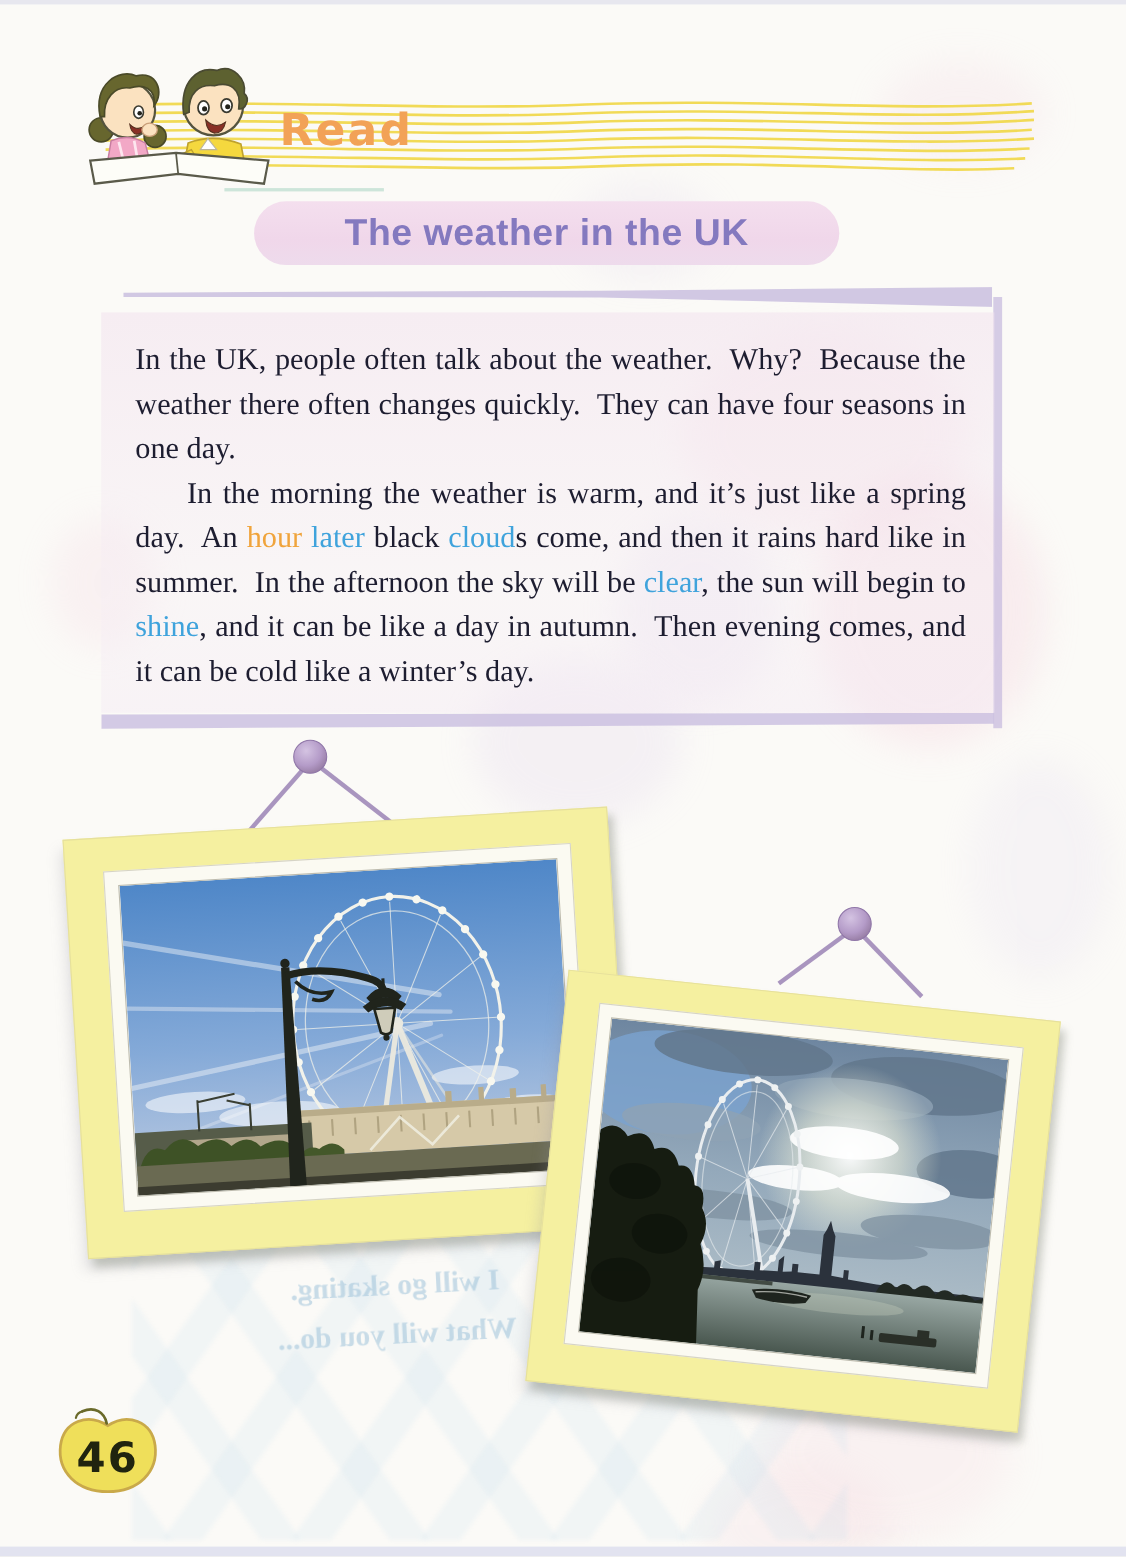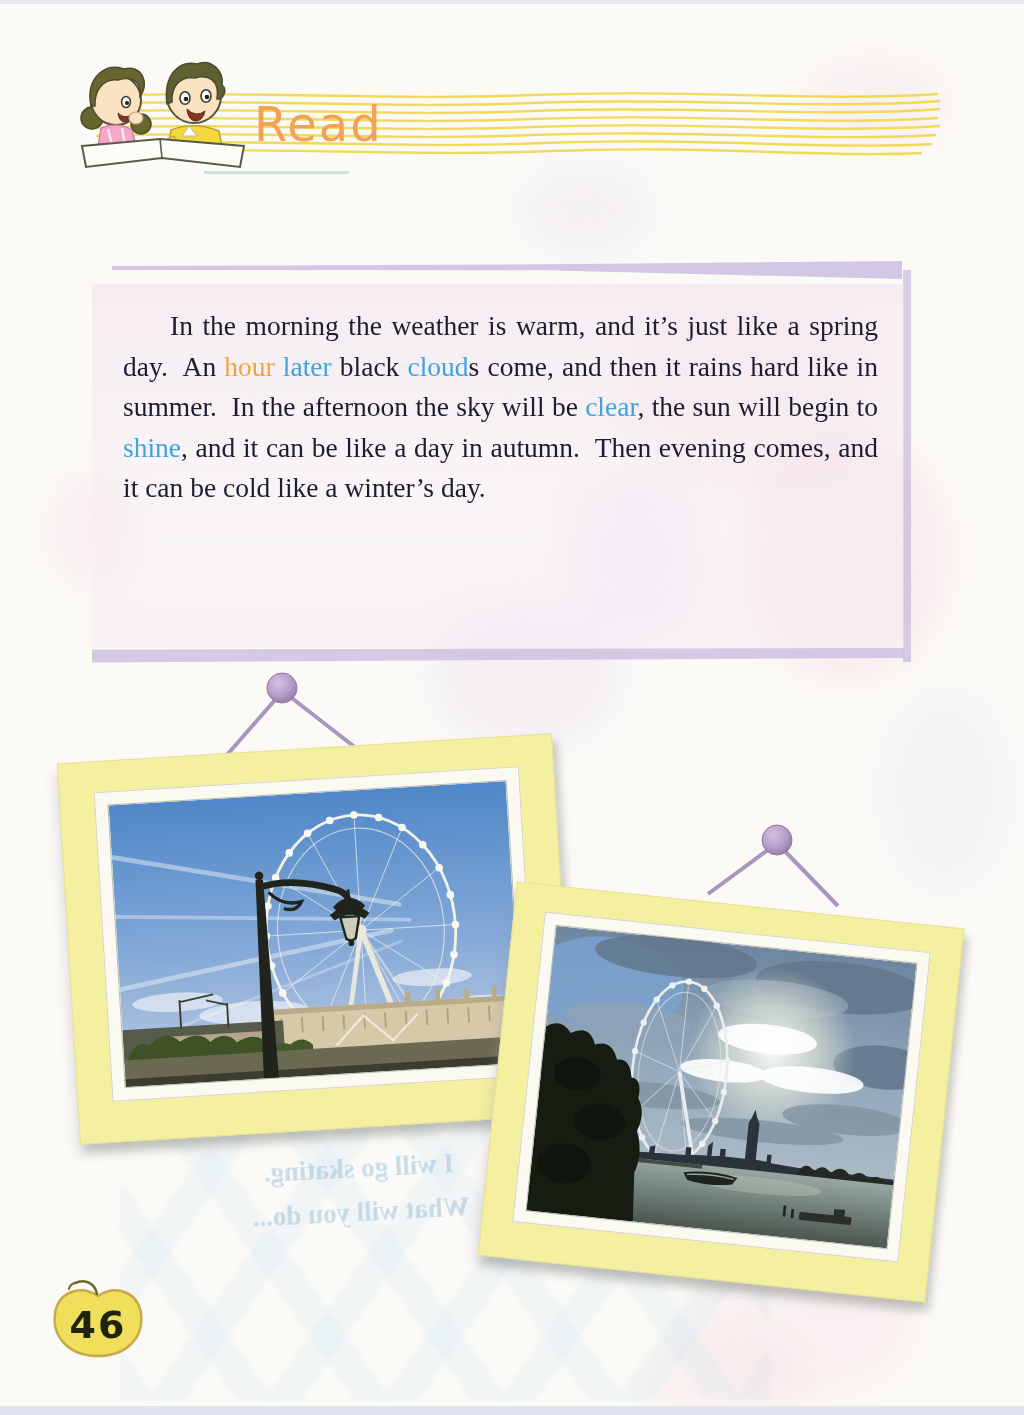--- a/index.html
+++ b/index.html
@@ -28,21 +28,21 @@
     transform:scaleX(-1) rotate(3deg);
     font-family:"Liberation Serif",serif;font-weight:bold;font-size:27px;line-height:44px;
     color:#9fc3da;opacity:.55;text-align:center;filter:blur(.6px);
   }
 
   
   .wave-band{position:absolute;left:92px;top:88px;width:848px;height:78px;}
   .read-label{
     position:absolute;left:254px;top:96px;
     font-family:"DejaVu Sans","Liberation Sans",sans-serif;
-    font-weight:normal;font-size:48px;letter-spacing:2px;color:#f2a257;
+    font-weight:bold;font-size:40px;letter-spacing:2px;color:#f2a257;
   }
   .kids{position:absolute;left:70px;top:50px;width:190px;height:126px;}
 
   
   .title-pill{
     position:absolute;left:231px;top:183px;width:532px;height:58px;
     background:linear-gradient(180deg,#f4dfee 0%,#f0d7ea 60%,#eedbec 100%);
     border-radius:30px;display:flex;align-items:center;justify-content:center;
     font-family:"Liberation Sans",sans-serif;font-weight:bold;font-size:34px;
     letter-spacing:.5px;color:#8479bf;
@@ -152,25 +152,29 @@
     <path d="M48,63 q7,7 14,1 q-2,8 -8,8 q-5,-1 -6,-9 Z" fill="#8a3026" stroke="#55301f" stroke-width="1"></path>
     <path d="M31,78 Q47,71 62,80 L66,96 L28,96 Z" fill="#f2a8c6" stroke="#c77da0" stroke-width="1.3"></path>
     <path d="M38,79 L42,95 M52,78 L55,95" stroke="#fde6ef" stroke-width="2.5" fill="none"></path>
     <ellipse cx="66" cy="68" rx="7" ry="6" fill="#fbe2c0" stroke="#caa07a" stroke-width="1.2"></ellipse>
 
     <path d="M12,96 L90,89 L174,96 L170,117 L92,108 L16,117 Z" fill="#fdfdf8" stroke="#5a5a4a" stroke-width="2"></path>
     <path d="M90,89 L92,108" stroke="#5a5a4a" stroke-width="1.6"></path>
   </svg>
 
   <div class="teal-tick"></div>
+  <div class="title-pill">
+    <span>The weather in the UK</span>
+  </div>
 
   <div class="line-top"></div>
   <div class="line-right"></div>
   <div class="line-bottom"></div>
   <div class="reading-panel">
+      <p class="body-para"><span>In the UK, people often talk about the weather.  Why?  Because the weather there often changes quickly.  They can have four seasons in one day.</span></p>
       <p class="body-para indent"><span>In the morning the weather is warm, and it’s just like a spring day.  An </span><span class="hl-orange">hour</span><span> </span><span class="hl-blue">later</span><span> black </span><span class="hl-blue">cloud</span><span>s come, and then it rains hard like in summer.  In the afternoon the sky will be </span><span class="hl-blue">clear</span><span>, the sun will begin to </span><span class="hl-blue">shine</span><span>, and it can be like a day in autumn.  Then evening comes, and it can be cold like a winter’s day.</span></p>
     </div>
 
   <div class="photo-group" style="left:60px;top:652px;width:510px;height:490px;">
     <svg class="pin-svg" width="510" height="490" viewBox="0 0 510 490">
       <path d="M222,40 L166,104" stroke="#a995bf" stroke-width="4" fill="none"></path>
       <path d="M224,40 L296,96" stroke="#a995bf" stroke-width="4" fill="none"></path>
       <defs>
         <radialGradient id="ping1" cx="38%" cy="32%" r="75%">
           <stop offset="0%" stop-color="#d4c3e2"></stop>

